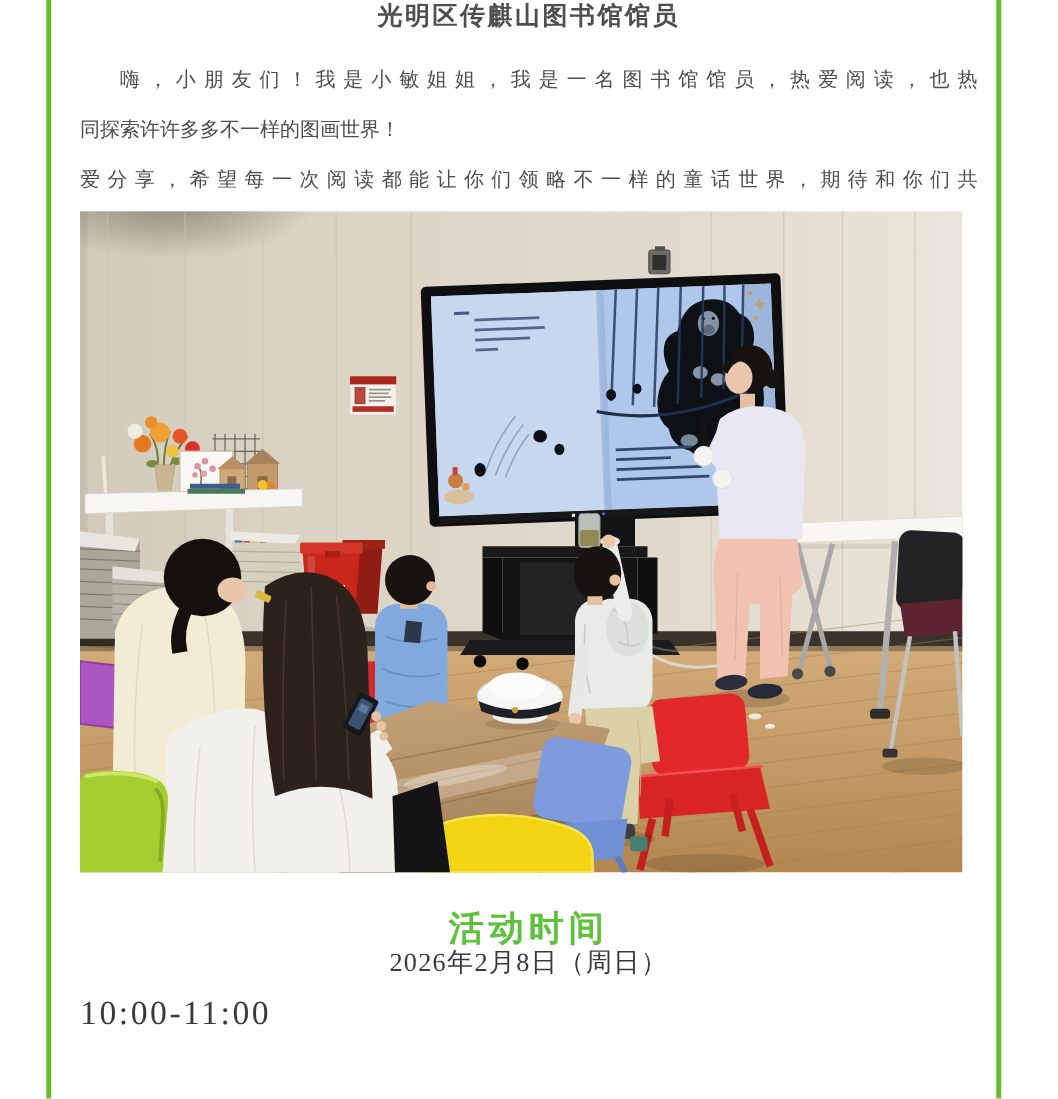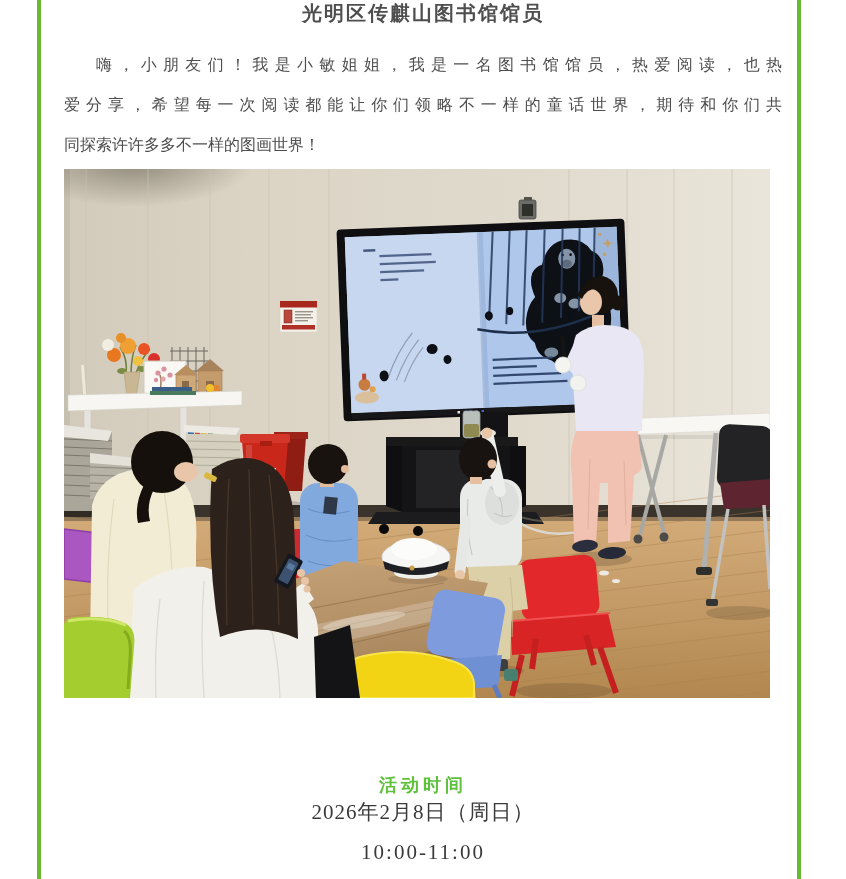--- a/index.html
+++ b/index.html
@@ -10,41 +10,41 @@
   .bar-right{left:797px;}
   .content{position:absolute;left:64px;top:0;width:718px;}
   .byline{margin:1px 0 0 0;font-size:20px;font-weight:700;letter-spacing:2px;
           color:#4e4e4e;text-align:center;line-height:24px;}
   .intro{margin-top:20px;font-size:16px;line-height:40px;color:#4e4e4e;}
   .intro-line{text-align:justify;text-align-last:justify;}
   .intro-line.first{text-indent:2em;}
   .intro-line.last{text-align:left;text-align-last:left;}
   .photo{display:block;width:706px;height:529px;margin:4px 0 0 0;padding:0;border:0;}
   .photo svg{display:block;}
-  .event-title{margin-top:74px;text-align:center;font-size:18px;font-weight:700;
+  .event-title{margin-top:32px;text-align:center;font-size:28px;font-weight:700;
                letter-spacing:4px;color:#5ec13c;line-height:26px;}
   .event-date{margin-top:2px;text-align:center;font-family:"Liberation Serif",serif;
               font-size:21px;letter-spacing:1px;color:#3a3a3a;line-height:25px;}
-  .event-time{margin-top:15px;text-align:center;font-family:"Liberation Serif",serif;
-              font-size:21px;letter-spacing:2px;color:#3a3a3a;line-height:25px;}
+  .event-time{margin-top:15px;text-align:left;font-family:"Liberation Serif",serif;
+              font-size:27px;letter-spacing:2px;color:#3a3a3a;line-height:25px;}
 </style>
 </head>
 <body>
 
 <div class="page">
   <div class="bar bar-left"></div>
   <div class="bar bar-right"></div>
 
   <div class="content">
     <div class="byline">光明区传麒山图书馆馆员</div>
 
     <div class="intro">
       <div class="intro-line first">嗨，小朋友们！我是小敏姐姐，我是一名图书馆馆员，热爱阅读，也热</div>
+      <div class="intro-line last">同探索许许多多不一样的图画世界！</div>
       <div class="intro-line">爱分享，希望每一次阅读都能让你们领略不一样的童话世界，期待和你们共</div>
-      <div class="intro-line last">同探索许许多多不一样的图画世界！</div>
     </div>
 
     <figure class="photo" title="图书馆绘本共读活动现场：馆员在电子屏前讲绘本，家长和小朋友围坐聆听">
       <svg viewBox="0 0 706 529" width="706" height="529">
         <defs>
           <linearGradient id="wallG" x1="0" y1="0" x2="1" y2="0">
             <stop offset="0" stop-color="#d2cbbb"></stop>
               <stop offset="0.3" stop-color="#dcd5c6"></stop>
             <stop offset="0.65" stop-color="#e0dacd"></stop>
               <stop offset="1" stop-color="#eae5da"></stop>

